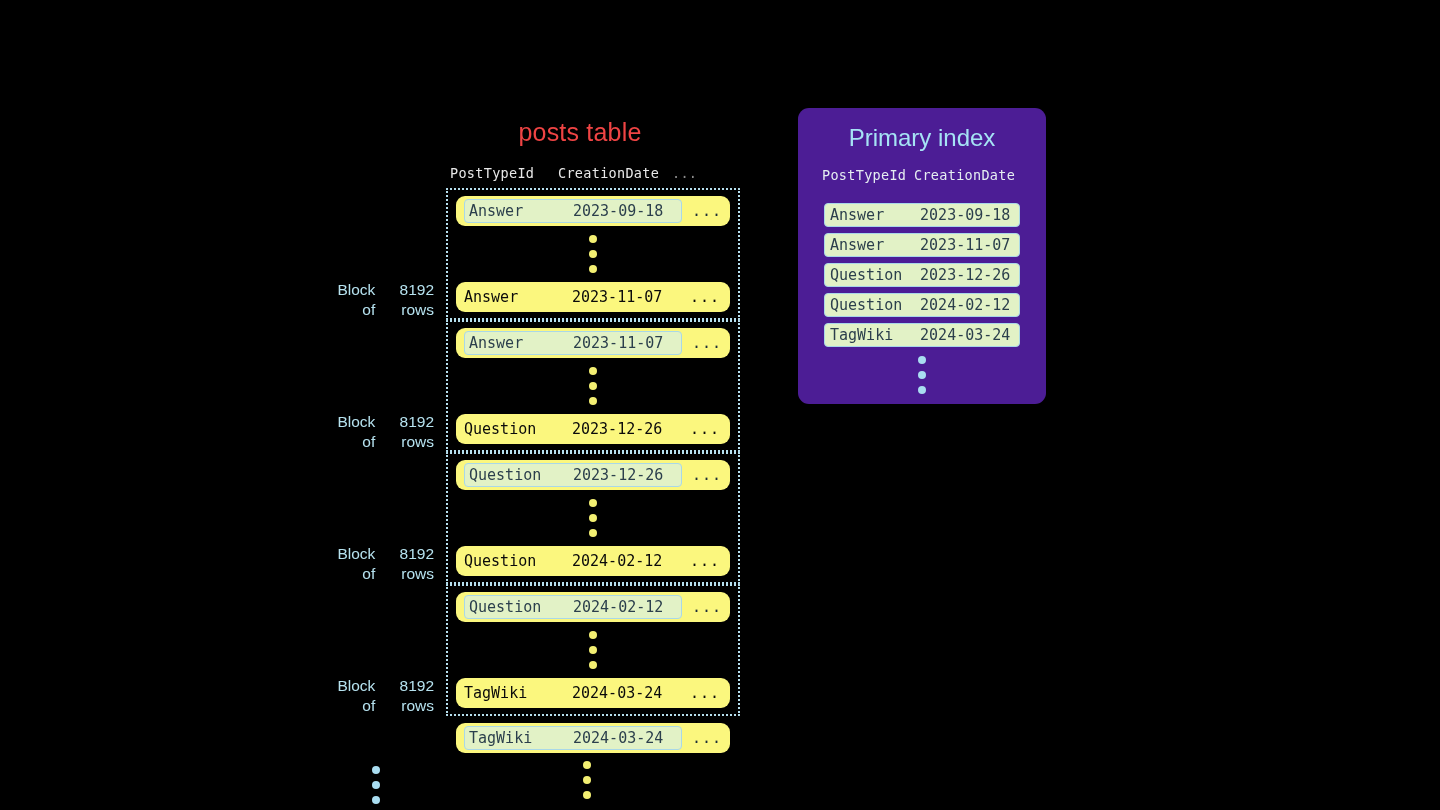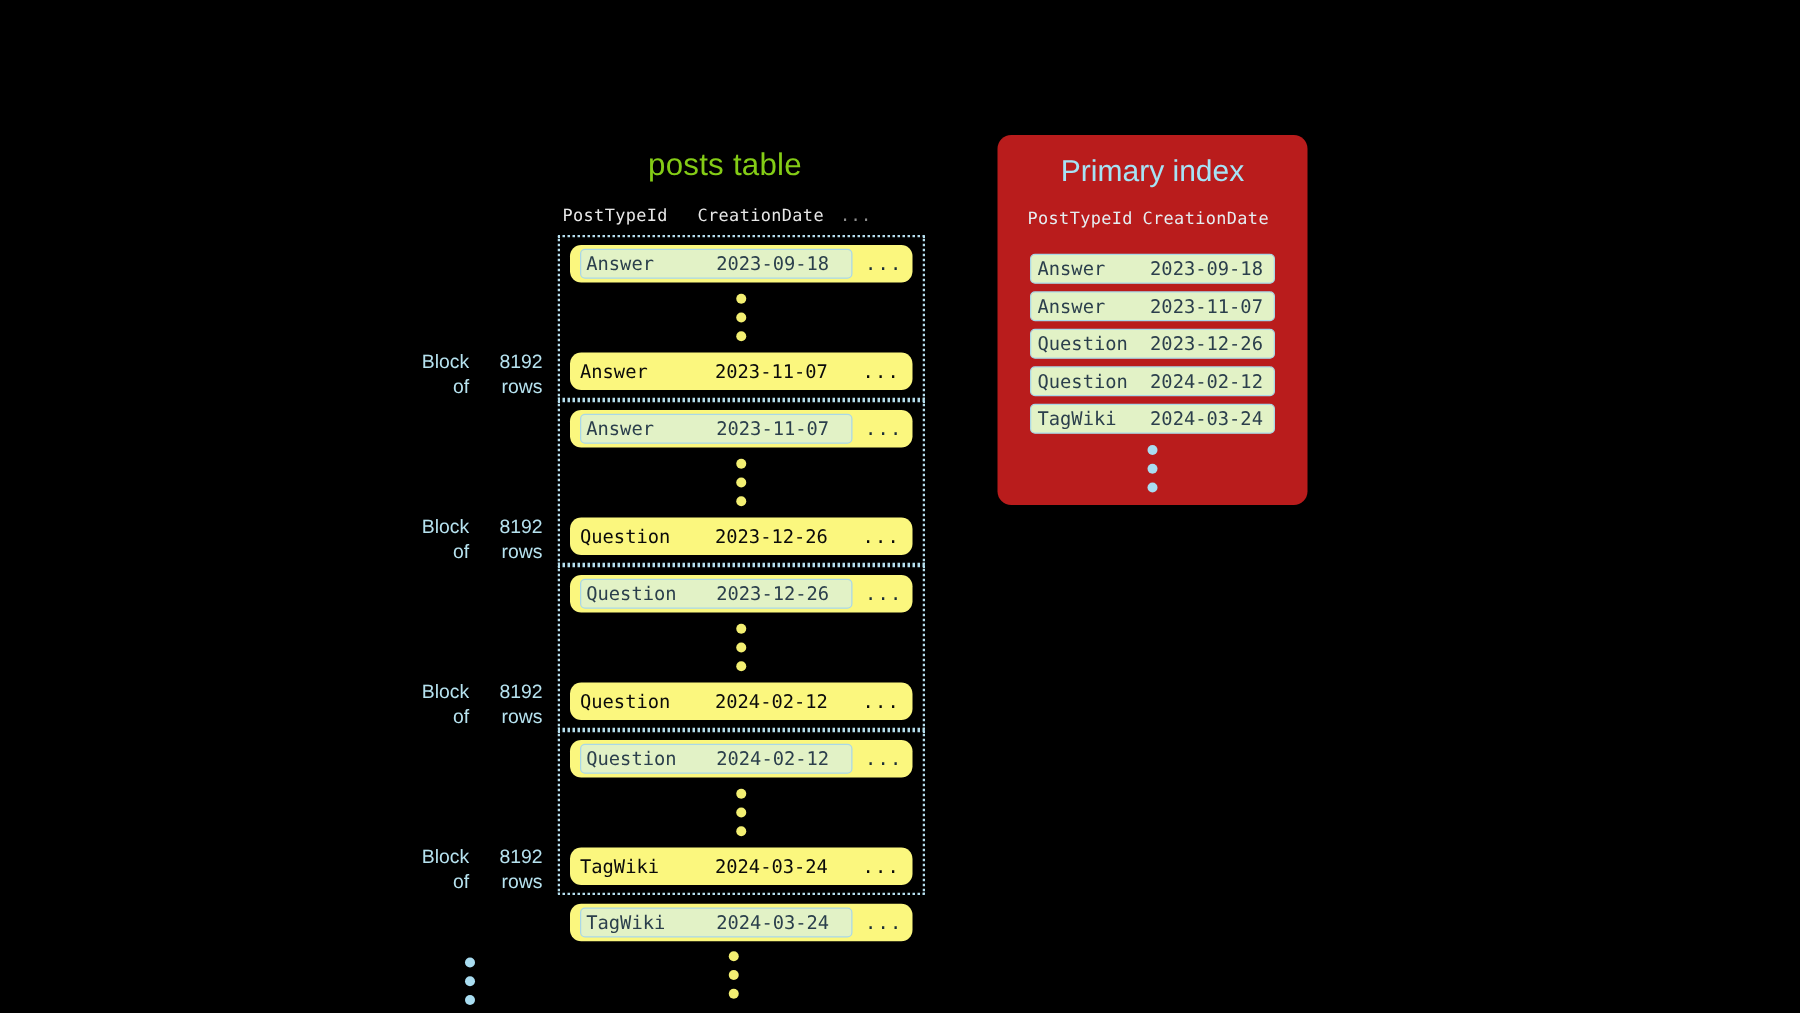--- a/index.html
+++ b/index.html
@@ -28,21 +28,21 @@
     left: 330px;
     top: 118px;
     width: 410px;
   }
   .posts-title {
     position: absolute;
     left: 100px;
     top: 0px;
     width: 300px;
     text-align: center;
-    color: #84cc16;
+    color: #ef4444;
     font-size: 25px;
     font-family: "Liberation Sans", sans-serif;
     letter-spacing: 0.2px;
     white-space: nowrap;
   }
 
   
   .col-header {
     position: absolute;
     left: 120px;
@@ -189,21 +189,21 @@
   }
   .bottom-dots-row .center-slot .vdots { padding-top: 4px; }
 
   
   .index-panel {
     position: absolute;
     left: 798px;
     top: 108px;
     width: 248px;
     height: 296px;
-    background: #b91c1c;
+    background: #4c1d95;
     border-radius: 11px;
     box-sizing: border-box;
   }
   .index-title {
     position: absolute;
     left: 0;
     top: 16px;
     width: 100%;
     text-align: center;
     color: #a6e3f5;

